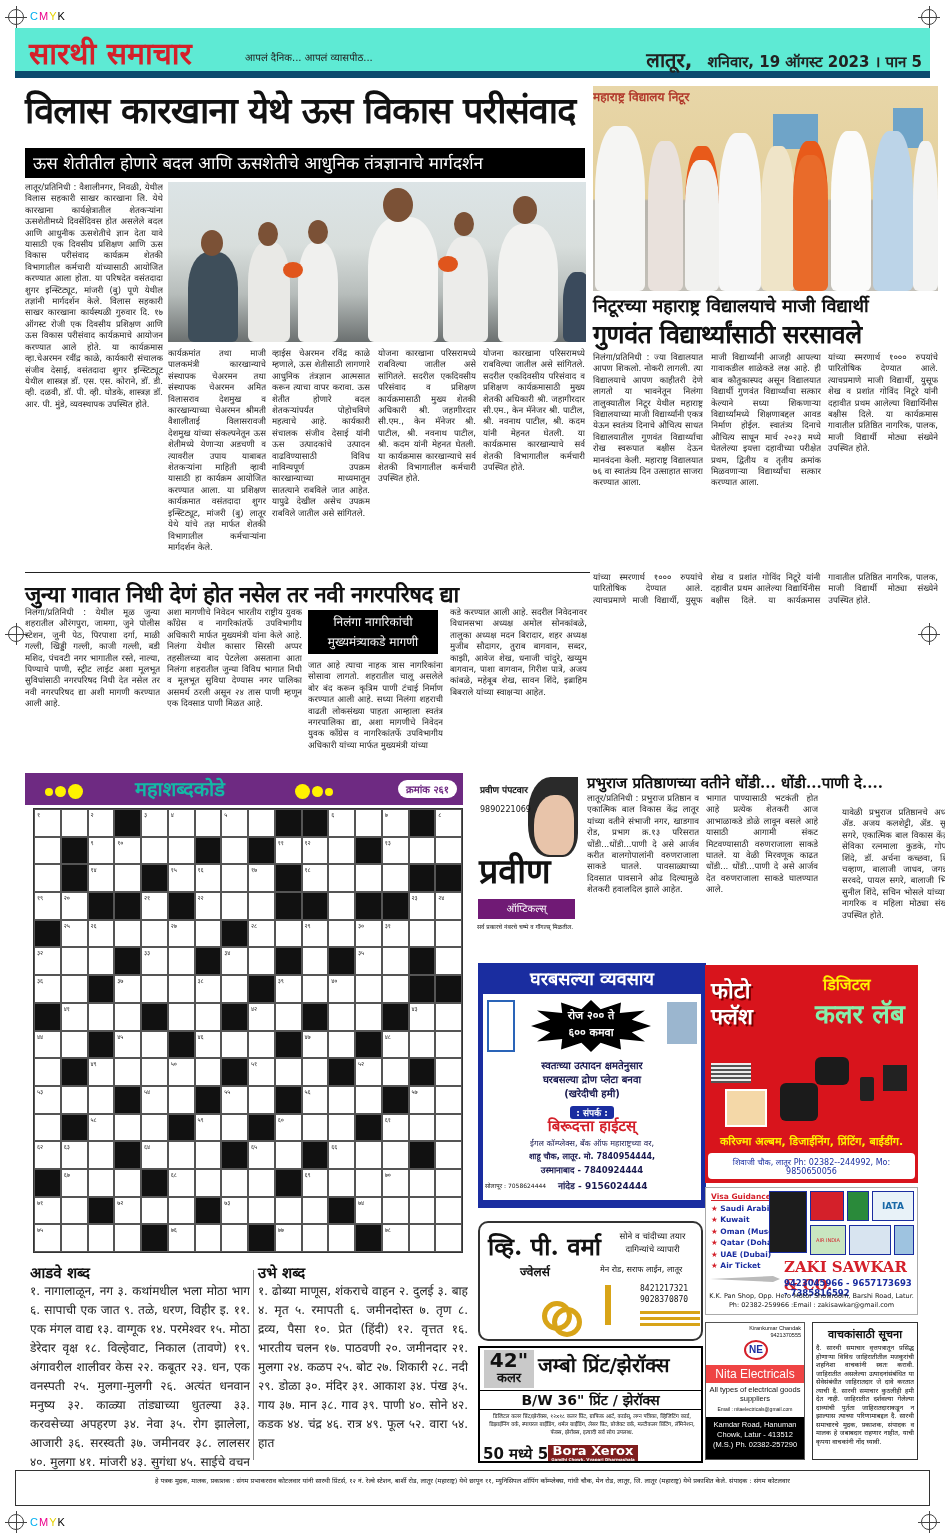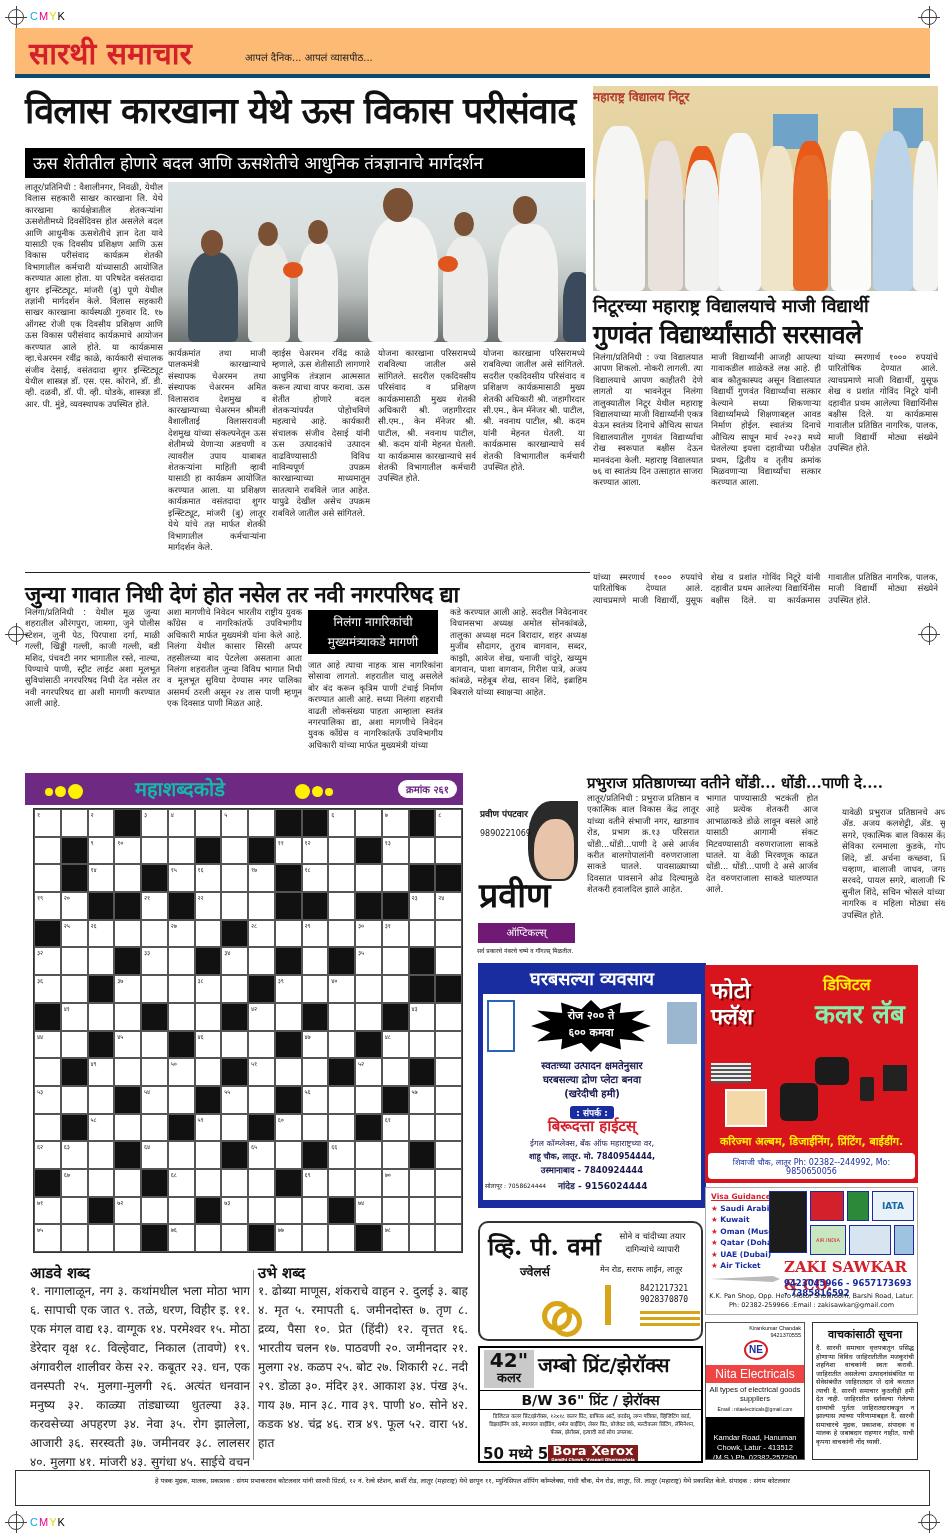--- a/index.html
+++ b/index.html
@@ -4,21 +4,21 @@
 <style>
   * { box-sizing: border-box; margin: 0; padding: 0; }
   body { width: 945px; height: 1538px; background: #fff; font-family: "DejaVu Sans", sans-serif; color: #111; position: relative; overflow: hidden; }
   .abs { position: absolute; }
   .reg { position: absolute; width: 16px; height: 16px; border: 1px solid #444; border-radius: 50%; }
   .reg::before { content: ""; position: absolute; left: 7px; top: -4px; width: 1px; height: 22px; background: #444; }
   .reg::after { content: ""; position: absolute; top: 7px; left: -4px; height: 1px; width: 22px; background: #444; }
   .cmyk { position: absolute; font-size: 11px; font-family: "Liberation Sans", sans-serif; letter-spacing: 1px; }
   .cmyk .c { color: #00aeef; } .cmyk .m { color: #ec008c; } .cmyk .y { color: #e6d200; } .cmyk .k { color: #000; }
 
-  .masthead { left: 15px; top: 28px; width: 915px; height: 50px; background: #fdba74; border-bottom: 4px solid #0c4a6e; }
+  .masthead { left: 15px; top: 28px; width: 915px; height: 50px; background: #5eead4; border-bottom: 7px solid #0c4a6e; }
   .mast-title { position: absolute; left: 14px; top: 4px; font-size: 30px; font-weight: bold; color: #d4202a; font-family: "DejaVu Serif", serif; }
   .mast-tag { position: absolute; left: 230px; top: 22px; font-size: 10px; color: #222; }
   .mast-right { position: absolute; right: 8px; top: 18px; font-size: 15px; font-weight: bold; color: #222; }
   .mast-right .city { font-size: 20px; margin-right: 10px; }
 
   .headline1 { left: 25px; top: 85px; width: 560px; font-size: 36px; font-weight: bold; font-family: "DejaVu Serif", serif; letter-spacing: -1px; }
   .subhead1 { left: 25px; top: 148px; width: 560px; height: 30px; background: #000; color: #fff; font-size: 17px; padding: 3px 8px; white-space: nowrap; }
   .body-text { font-size: 8.5px; line-height: 11.4px; color: #222; text-align: justify; }
   .col { position: absolute; overflow: hidden; }
 
@@ -42,21 +42,21 @@
   .dot { display: inline-block; background: #fff200; border-radius: 50%; vertical-align: middle; margin-right: 2px; }
   .kramank { position: absolute; right: 6px; top: 7px; background: #fff; color: #6e2a82; border-radius: 10px; font-size: 10px; padding: 2px 8px; font-weight: bold; }
   .grid { left: 33px; top: 808px; width: 430px; height: 445px; display: grid; grid-template-columns: repeat(16, 1fr); grid-template-rows: repeat(16, 1fr); border: 1px solid #333; }
   .cell { border: 0.5px solid #555; position: relative; background: #fff; }
   .cell.b { background: #111; }
   .cell span { position: absolute; left: 2px; top: 1px; font-size: 6px; color: #222; }
 
   .clue-title { font-size: 15px; font-weight: bold; }
   .clues { font-size: 12px; line-height: 19px; color: #222; text-align: justify; }
 
-  .ad-optics { left: 475px; top: 777px; width: 103px; height: 170px; background: #fff; overflow: hidden; margin-top: 24px; }
+  .ad-optics { left: 475px; top: 777px; width: 103px; height: 170px; background: #fff; overflow: hidden; }
   .optics-name { position: absolute; left: 5px; top: 6px; font-size: 9px; font-weight: bold; }
   .optics-phone { position: absolute; left: 5px; top: 28px; font-size: 8px; }
   .optics-face { position: absolute; right: 0; top: 0; width: 50px; height: 80px; background: #2a2a2a; border-radius: 45% 0 30% 40%; }
   .optics-face::after { content: ""; position: absolute; left: 6px; top: 18px; width: 40px; height: 60px; background: #e8c4aa; border-radius: 50% 40% 30% 40%; }
   .optics-big { position: absolute; left: 4px; top: 70px; font-size: 34px; font-weight: bold; font-family: "DejaVu Serif", serif; }
   .optics-bar { position: absolute; left: 3px; top: 122px; width: 97px; height: 20px; background: #701a75; color: #fff; text-align: center; font-size: 10px; line-height: 20px; }
   .optics-tag { position: absolute; left: 2px; top: 146px; font-size: 6px; width: 100px; }
 
   .headline4 { left: 587px; top: 772px; width: 355px; font-size: 15px; font-weight: bold; font-family: "DejaVu Serif", serif; white-space: nowrap; }
 
@@ -103,21 +103,21 @@
   .xr-50 { position: absolute; left: 3px; top: -2px; font-size: 15px; font-weight: bold; }
   .xr-bora { position: absolute; left: 68px; top: 0; width: 90px; height: 18px; background: #7f1d1d; color: #fff; font-size: 13px; font-weight: bold; text-align: center; line-height: 12px; }
   .xr-bora small { display: block; font-size: 4px; line-height: 5px; }
 
   .ad-nita { left: 705px; top: 1322px; width: 100px; height: 138px; border: 1px solid #555; background: #fff; overflow: hidden; font-family: "Liberation Sans", sans-serif; }
   .nita-top { position: absolute; right: 3px; top: 2px; font-size: 5.5px; text-align: right; line-height: 7px; }
   .nita-logo { position: absolute; left: 38px; top: 17px; width: 24px; height: 20px; border: 2px solid #d4202a; border-radius: 50%; color: #1a2da0; font-size: 10px; font-weight: bold; text-align: center; line-height: 16px; }
   .nita-bar { position: absolute; left: 0; top: 42px; width: 100%; height: 18px; background: #ef4444; color: #fff; font-size: 12px; text-align: center; line-height: 18px; }
   .nita-desc { position: absolute; left: 0; top: 62px; width: 100%; text-align: center; font-size: 7.5px; line-height: 9px; }
   .nita-mail { position: absolute; left: 0; top: 83px; width: 100%; text-align: center; font-size: 5px; }
-  .nita-addr { position: absolute; left: 0; top: 94px; width: 100%; height: 44px; background: #000; color: #fff; font-size: 7.5px; text-align: center; line-height: 10px; padding-top: 16px; }
+  .nita-addr { position: absolute; left: 0; top: 94px; width: 100%; height: 44px; background: #000; color: #fff; font-size: 7.5px; text-align: center; line-height: 10px; padding-top: 3px; }
 
   .notice { left: 812px; top: 1322px; width: 106px; height: 138px; border: 1px solid #333; background: #fff; padding: 3px; }
   .notice-title { font-size: 11px; font-weight: bold; text-align: center; margin-bottom: 3px; }
   .notice-body { font-size: 6.5px; line-height: 8.5px; text-align: justify; }
 
   .imprint { left: 15px; top: 1470px; width: 915px; height: 36px; border: 1px solid #333; font-size: 6.5px; text-align: center; line-height: 14px; padding-top: 3px; }
 </style>
 </head>
 <body>
 
@@ -126,20 +126,25 @@
 <div class="reg" style="left:921px;top:9px;"></div>
 <div class="reg" style="left:8px;top:626px;"></div>
 <div class="reg" style="left:921px;top:626px;"></div>
 <div class="reg" style="left:8px;top:1514px;"></div>
 <div class="cmyk" style="left:30px;top:1516px;"><span class="c">C</span><span class="m">M</span><span class="y">Y</span><span class="k">K</span></div>
 <div class="reg" style="left:921px;top:1514px;"></div>
 
 <div class="abs masthead">
   <div class="mast-title">सारथी समाचार</div>
   <div class="mast-tag">आपलं दैनिक... आपलं व्यासपीठ...</div>
+  <div class="mast-right">
+    <span class="city">लातूर,</span>
+    <span>शनिवार, 19 ऑगस्ट 2023</span>
+    <span>। पान 5</span>
+  </div>
 </div>
 
 <div class="abs headline1">विलास कारखाना येथे ऊस विकास परीसंवाद</div>
 <div class="abs subhead1">ऊस शेतीतील होणारे बदल आणि ऊसशेतीचे आधुनिक तंत्रज्ञानाचे मार्गदर्शन</div>
 <div class="col body-text" style="left:25px;top:182px;width:138px;height:385px;">लातूर/प्रतिनिधी : वैशालीनगर, निवळी, येथील विलास सहकारी साखर कारखाना लि. येथे कारखाना कार्यक्षेत्रातील शेतकऱ्यांना ऊसशेतीमध्ये दिवसेंदिवस होत असलेले बदल आणि आधुनीक ऊसशेतीचे ज्ञान देता यावे यासाठी एक दिवसीय प्रशिक्षण आणि ऊस विकास परीसंवाद कार्यक्रम शेतकी विभागातील कर्मचारी यांच्यासाठी आयोजित करण्यात आला होता. या परिषदेत वसंतदादा शुगर इन्स्टिट्यूट, मांजरी (बु) पूणे येथील तज्ञांनी मार्गदर्शन केले. विलास सहकारी साखर कारखाना कार्यस्थळी गुरुवार दि. १७ ऑगस्ट रोजी एक दिवसीय प्रशिक्षण आणि ऊस विकास परीसंवाद कार्यक्रमाचे आयोजन करण्यात आले होते. या कार्यक्रमास व्हा.चेअरमन रवींद्र काळे, कार्यकारी संचालक संजीव देसाई, वसंतदादा शुगर इन्स्टिट्यूट येथील शास्त्रज्ञ डॉ. एस. एस. कोराने, डॉ. डी. व्ही. दळवी, डॉ. पी. व्ही. घोडके, शास्त्रज्ञ डॉ. आर. पी. मुंडे, व्यवस्थापक उपस्थित होते.</div>
 <div class="abs photo1">
   <div class="person" style="left:20px;width:50px;height:90px;background:#3e4e5a;"></div>
   <div class="head" style="left:33px;top:48px;width:22px;height:26px;"></div>
   <div class="person" style="left:80px;width:42px;height:100px;background:#e9e9e6;"></div>
   <div class="head" style="left:90px;top:40px;width:20px;height:24px;"></div>

